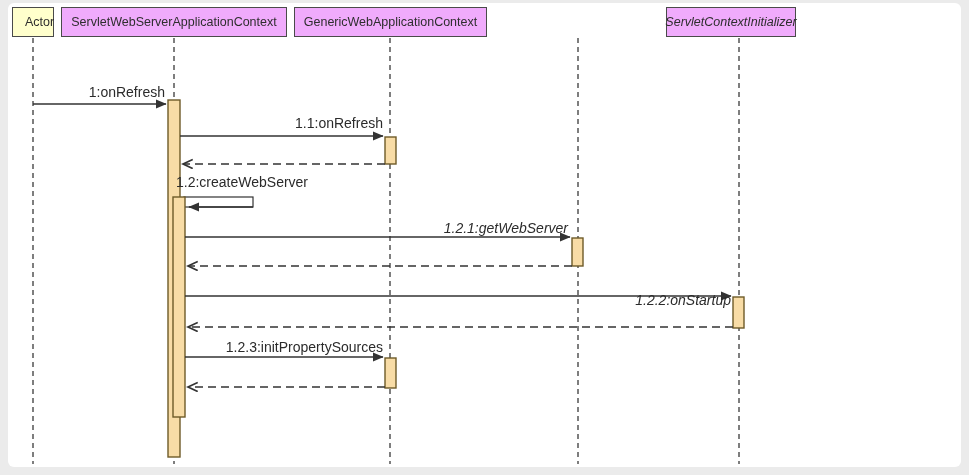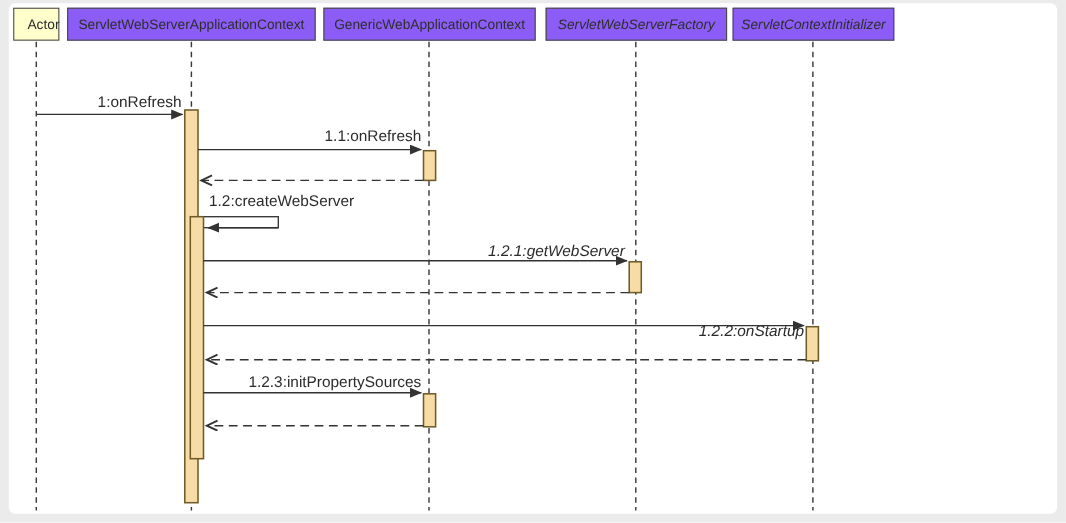--- a/index.html
+++ b/index.html
@@ -9,21 +9,21 @@
     font-family:"Liberation Sans","DejaVu Sans",sans-serif;
   }
   .canvas{
     position:absolute;left:8px;top:3px;width:953px;height:464px;
     background:#ffffff;border-radius:6px;
   }
   .stage{position:absolute;left:0;top:0;width:969px;height:475px;}
   svg.layer{position:absolute;left:0;top:0;}
   .pbox{
     position:absolute;top:7px;height:30px;box-sizing:border-box;
-    border:1.6px solid #4a4a4a;background:#8b5cf6;
+    border:1.6px solid #4a4a4a;background:#f0abfc;
     display:flex;align-items:center;justify-content:center;
     font-size:12.5px;color:#2e2e2e;white-space:nowrap;
   }
   .pbox.actor{background:#ffffcc;padding-left:13px;}
   .italic{font-style:italic;}
   .msg-label{
     position:absolute;font-size:14px;color:#2b2b2b;white-space:nowrap;
   }
   .watermark{
     position:absolute;right:14px;top:436px;
@@ -79,23 +79,22 @@
       <line x1="385" y1="164" x2="183" y2="164" marker-end="url(#arrOpen)"></line>
       <line x1="572" y1="266" x2="188" y2="266" marker-end="url(#arrOpen)"></line>
       <line x1="733" y1="327" x2="188" y2="327" marker-end="url(#arrOpen)"></line>
       <line x1="385" y1="387" x2="188" y2="387" marker-end="url(#arrOpen)"></line>
     </g>
   </svg>
 
   <div class="pbox actor" style="left:12px;width:42px;">Actor</div>
   <div class="pbox" style="left:61px;width:226px;">ServletWebServerApplicationContext</div>
   <div class="pbox" style="left:294px;width:193px;">GenericWebApplicationContext</div>
-  <div class="pbox italic" style="left:496px;width:165px;">ServletWebServerFactory</div>
-  <div class="pbox italic" style="left:666px;width:147px;">ServletContextInitializer</div>
+  <div class="pbox italic" style="left:666px;width:130px;">ServletContextInitializer</div>
 
   <div class="msg-label" style="right:804px;top:84px;">1:onRefresh</div>
   <div class="msg-label" style="right:586px;top:115px;">1.1:onRefresh</div>
-  <div class="msg-label" style="left:190px;top:174px;">1.2:createWebServer</div>
+  <div class="msg-label" style="left:176px;top:174px;">1.2:createWebServer</div>
   <div class="msg-label italic" style="right:401px;top:220px;">1.2.1:getWebServer</div>
   <div class="msg-label italic" style="right:238px;top:292px;">1.2.2:onStartup</div>
   <div class="msg-label" style="right:586px;top:339px;">1.2.3:initPropertySources</div>
 
 </div>
 
 </body></html>

